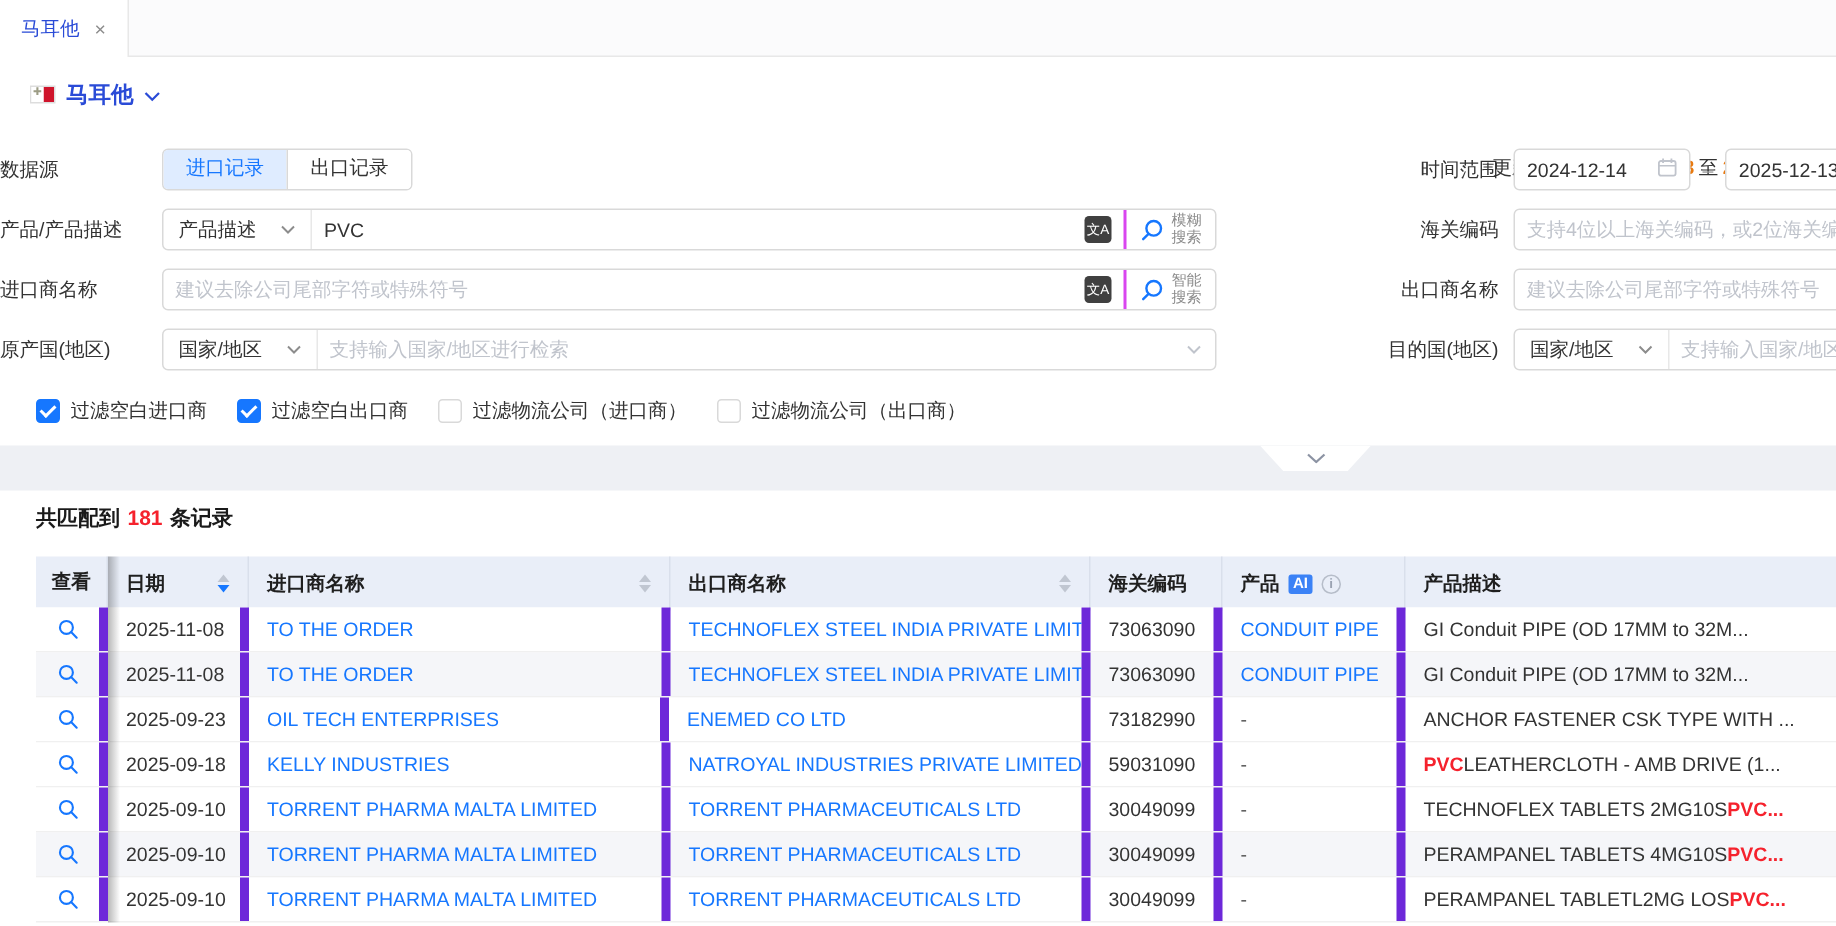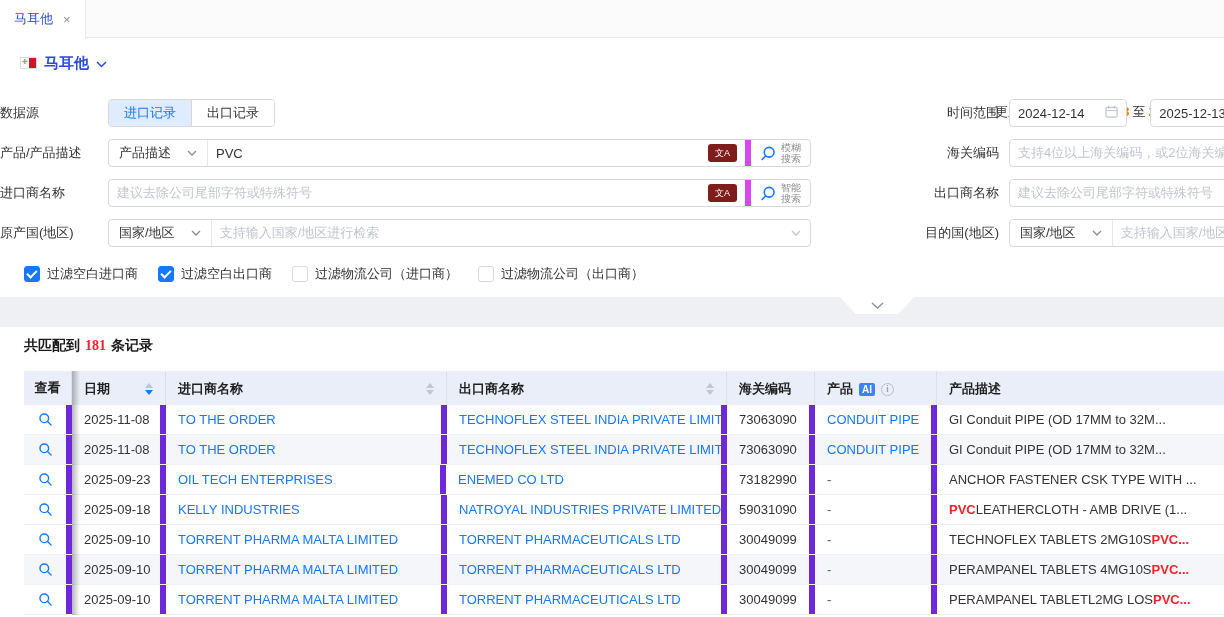--- a/index.html
+++ b/index.html
@@ -26,33 +26,33 @@
   
   .filter { position:relative; padding:0 0 14px 0; background:#fff; }
   .update { position:absolute; top:4px; right:6px; white-space:nowrap; }
   .update b { color:#e8790f; margin:0 3px; }
   .frow { position:relative; display:flex; align-items:center; height:28px; margin-top:12px; }
   .frow.first { margin-top:25px; }
   .flabel { width:98px; text-align:left; margin-right:10px; color:#333; flex:none; }
   .fright { position:absolute; left:905px; top:0; height:28px; display:flex; align-items:center; }
   .flabel2 { width:94px; text-align:right; margin-right:10px; flex:none; }
 
-  .seg { display:flex; border:1px solid #d9d9d9; border-radius:4px; overflow:hidden; height:28px; background:#fff; }
+  .seg { display:flex; border:1px solid #d9d9d9; border-radius:4px; overflow:hidden; height:28px; background:#fff;font-family:Liberation Mono, monospace; }
   .seg-item { padding:0 15px; line-height:26px; cursor:pointer; background:#fff; color:#333; }
   .seg-item + .seg-item { border-left:1px solid #d9d9d9; }
   .seg-item.active { background:#dfecff; color:#1677ff; border-color:#bcd7ff; }
 
   .igroup { display:flex; align-items:stretch; border:1px solid #d9d9d9; border-radius:4px; height:28px; background:#fff; }
   .ig-select { display:flex; align-items:center; gap:16px; padding:0 10px; border-right:1px solid #e8e8e8; color:#333; cursor:pointer; white-space:nowrap; }
   .ig-input { flex:1; display:flex; align-items:center; justify-content:space-between; padding:0 8px; overflow:hidden; }
   .ph { color:#c0c4cc; white-space:nowrap; }
   .val { color:#333; white-space:nowrap; }
-  .trans-icon { flex:none; width:29px; height:18px; background:#7f1d1d; border-radius:3px; color:#fff; font-size:9px;
+  .trans-icon { flex:none; width:18px; height:18px; background:#404040; border-radius:3px; color:#fff; font-size:9px;
                 display:flex; align-items:center; justify-content:center; cursor:pointer; }
-  .search-btn { display:flex; align-items:center; gap:4px; padding:0 9px; border-left:6px solid #d946ef; cursor:pointer; }
+  .search-btn { display:flex; align-items:center; gap:4px; padding:0 9px; border-left:2px solid #d946ef; cursor:pointer; }
   .search-txt { font-size:10px; line-height:11px; color:#8c8c8c; }
   .tail-chev { display:flex; align-items:center; padding-right:9px; }
 
   .date-box { width:118px; border:1px solid #d9d9d9; border-radius:4px; height:28px; display:flex;
               align-items:center; justify-content:space-between; padding:0 8px; background:#fff; flex:none; }
   .date-box.cut { width:132px; }
   .dash { margin:0 8px; color:#999; }
 
   .cb-row { display:flex; gap:20px; margin:18px 0 0 24px; align-items:center; }
   .cb-item { display:flex; align-items:center; gap:7px; cursor:pointer; }
@@ -62,21 +62,21 @@
                        border-bottom:2px solid #fff; transform:rotate(45deg); margin:1px auto 0; }
 
   
   .grayband { height:30px; background:#eef0f4; position:relative; }
   .collapse-tab { position:absolute; left:840px; top:0; width:74px; height:17px; background:#fff;
                   clip-path:polygon(0 0,100% 0,79% 100%,21% 100%); display:flex; align-items:center;
                   justify-content:center; cursor:pointer; }
 
   
   .results { background:#fff; padding-top:10px; }
-  .match { margin-left:24px; font-weight:bold; font-size:14px; color:#1a1a1a;font-family:Liberation Serif, serif; }
+  .match { margin-left:24px; font-weight:bold; font-size:14px; color:#1a1a1a; }
   .match .count { color:#f5222d; margin:0 5px; }
 
   .table { position:relative; margin:16px 0 0 24px; width:1250px; }
   .thead { display:flex; background:#e9eef8; height:34px; }
   .th { display:flex; align-items:center; height:34px; padding:18px 12px; border-right:1px solid #d9dfeb;
         color:#1f1f1f; font-weight:bold; }
   .tbody .row { display:flex; height:30px; border-bottom:1px solid #f0f0f0; background:#fff; }
   .tbody .row:nth-child(4n+2) { background:#f5f6f9; }
   .td { display:flex; align-items:center; height:100%; padding:0 12px; border-right:6px solid #6d28d9;
         overflow:hidden; white-space:nowrap; }

